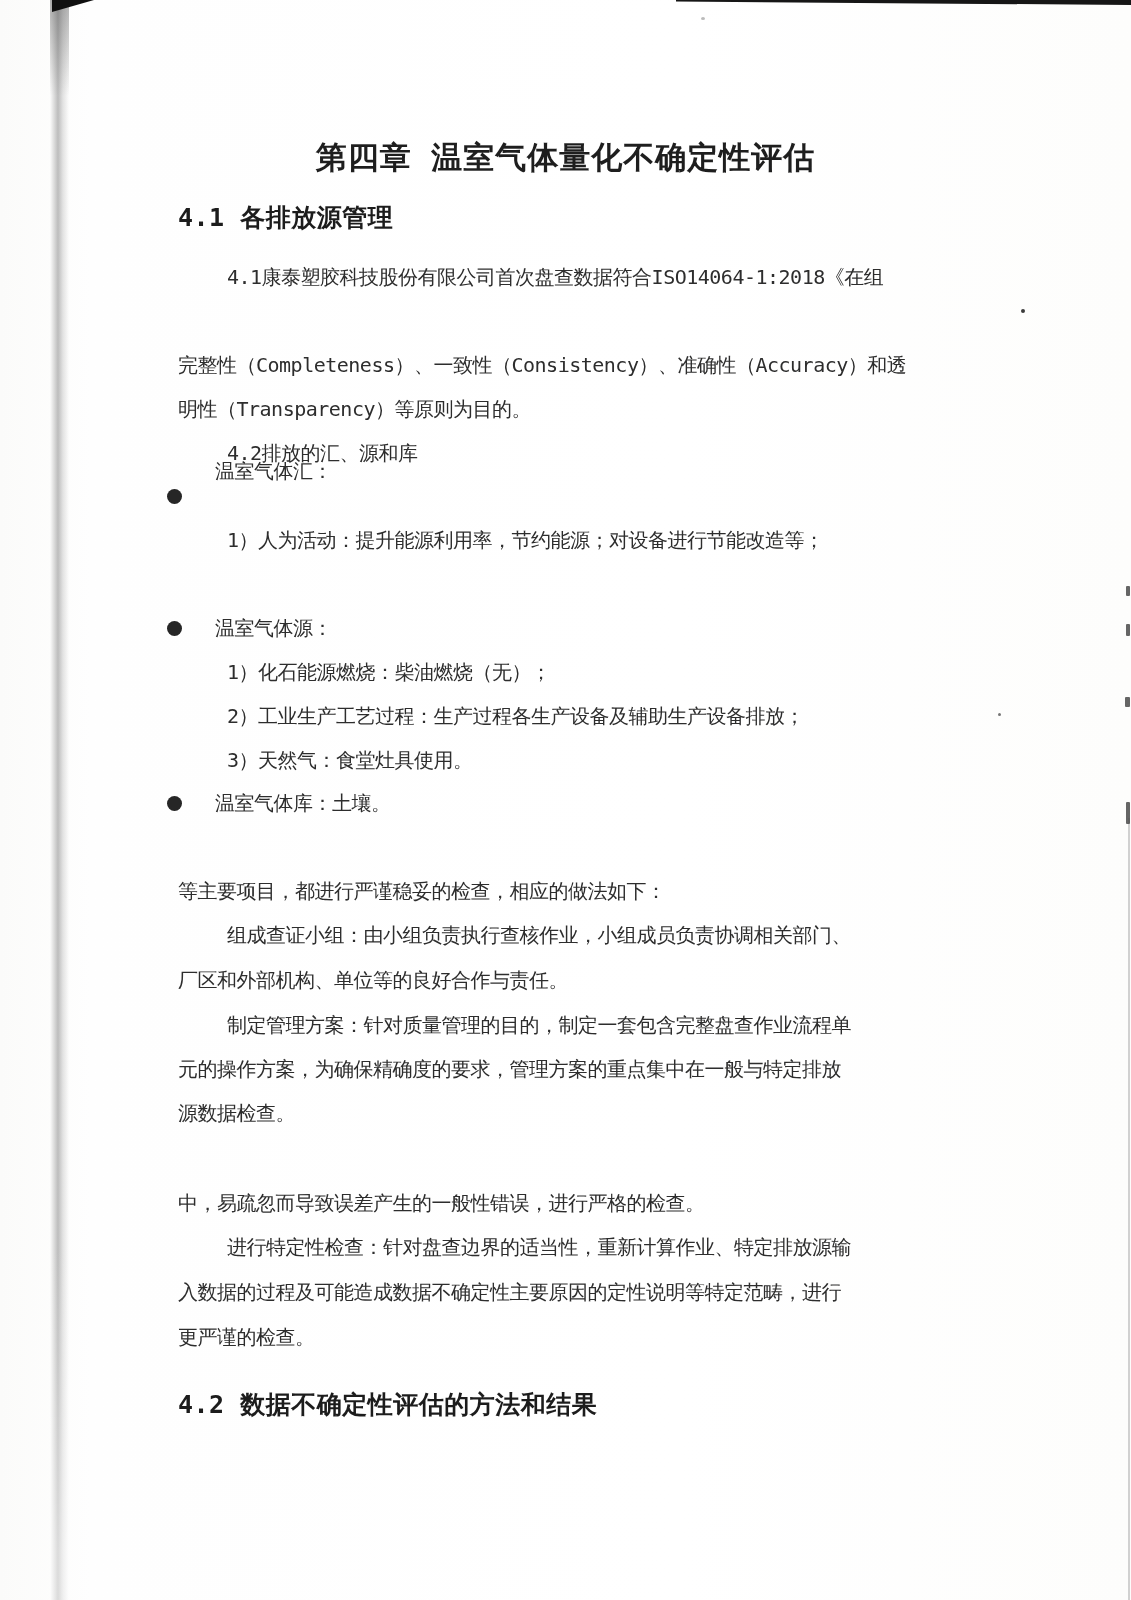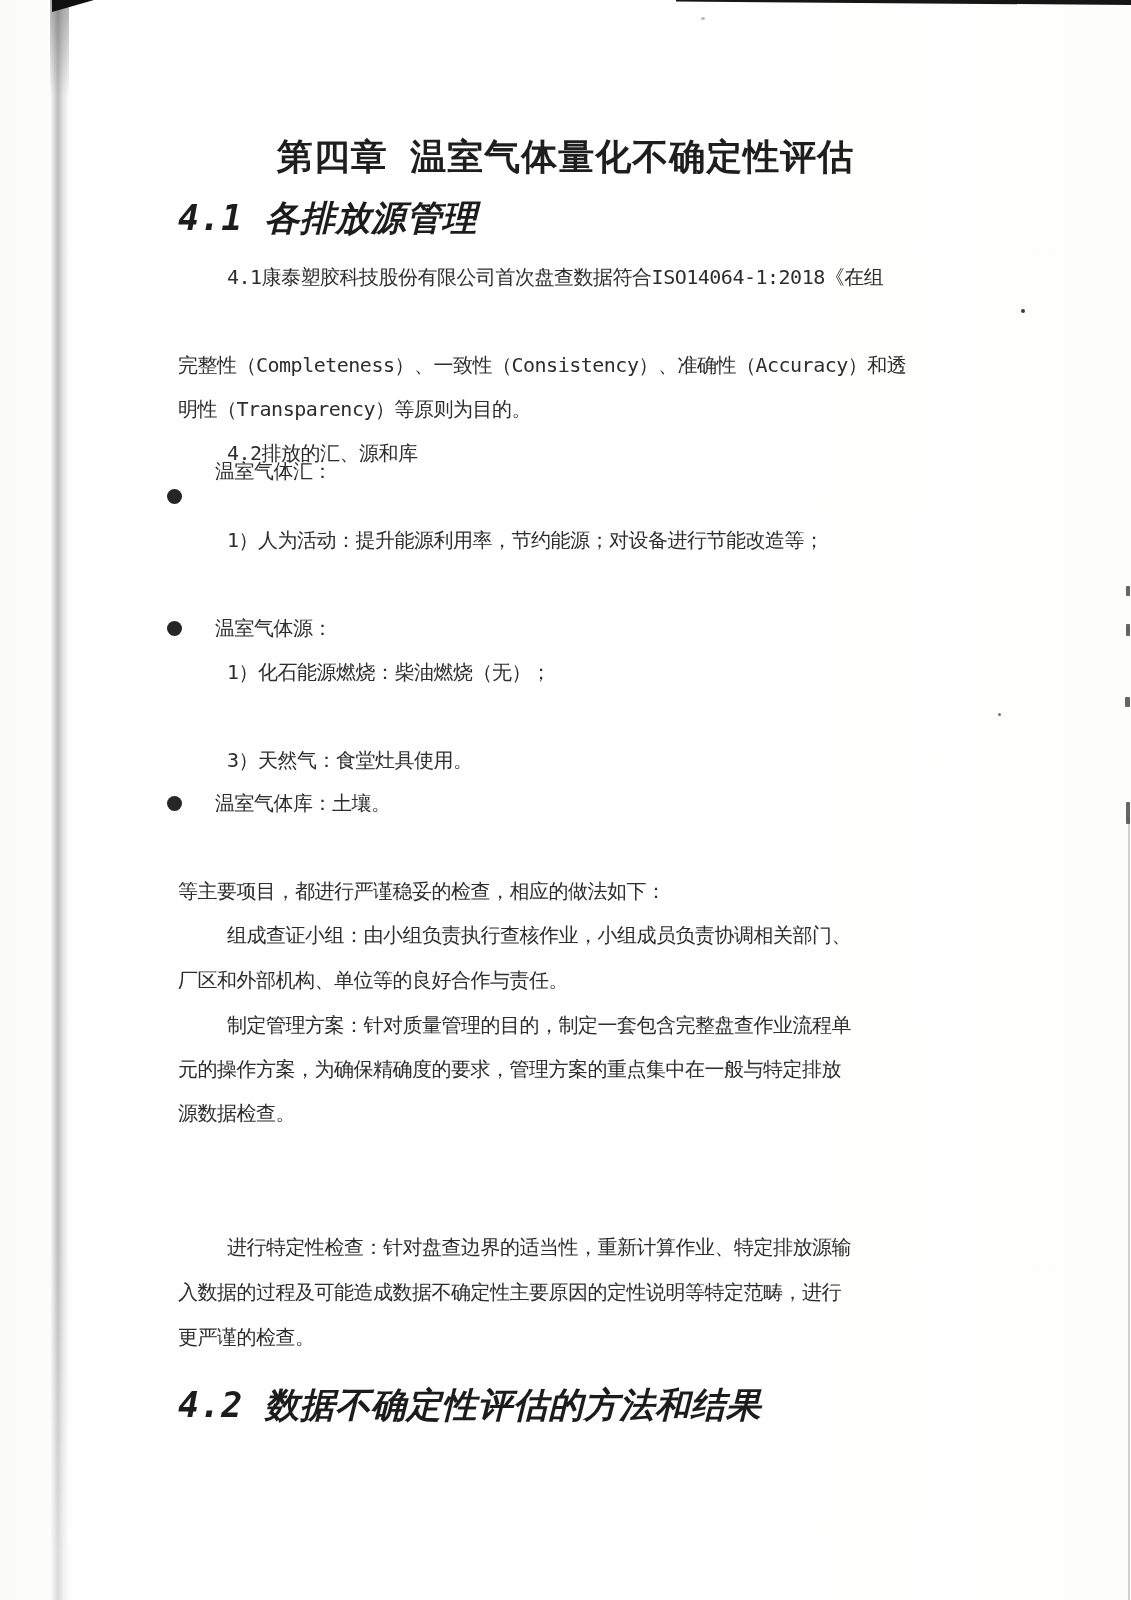--- a/index.html
+++ b/index.html
@@ -31,23 +31,23 @@
   .speck{position:absolute;border-radius:50%;background:#3c3c3c;}
   
   .ln{
     position:absolute;left:178px;white-space:nowrap;
     font-size:20px;line-height:30px;letter-spacing:-0.5px;color:#2d2d2d;
   }
   .indent{left:227px;}
   .bullet-text{left:215px;}
   .title{
     left:0;width:1131px;text-align:center;font-weight:bold;
-    font-size:36px;color:#1e1e1e;letter-spacing:1px;
+    font-size:31px;color:#1e1e1e;letter-spacing:1px;
   }
-  .h1{font-weight:bold;font-size:35px;color:#1c1c1c;letter-spacing:0.5px;font-style:italic;}
+  .h1{font-weight:bold;font-size:25px;color:#1c1c1c;letter-spacing:0.5px;}
   .bullet-dot{
     position:absolute;left:167px;width:15px;height:15px;border-radius:50%;
     background:#262626;
   }
 </style>
 </head>
 <body>
 
 <div class="page">
 
@@ -73,31 +73,33 @@
 
   <div class="ln indent" style="top:438px">4.2排放的汇、源和库</div>
 
   <div class="bullet-dot" style="top:489px"></div>
   <div class="ln bullet-text" style="top:456px">温室气体汇：</div>
   <div class="ln indent" style="top:525px">1）人为活动：提升能源利用率，节约能源；对设备进行节能改造等；</div>
 
   <div class="bullet-dot" style="top:621px"></div>
   <div class="ln bullet-text" style="top:613px">温室气体源：</div>
   <div class="ln indent" style="top:657px">1）化石能源燃烧：柴油燃烧（无）；</div>
+  <div class="ln indent" style="top:701px">2）工业生产工艺过程：生产过程各生产设备及辅助生产设备排放；</div>
   <div class="ln indent" style="top:745px">3）天然气：食堂灶具使用。</div>
 
   <div class="bullet-dot" style="top:796px"></div>
   <div class="ln bullet-text" style="top:788px">温室气体库：土壤。</div>
 
   <div class="ln" style="top:876px">等主要项目，都进行严谨稳妥的检查，相应的做法如下：</div>
 
   <div class="ln indent" style="top:920px">组成查证小组：由小组负责执行查核作业，小组成员负责协调相关部门、</div>
   <div class="ln" style="top:965px">厂区和外部机构、单位等的良好合作与责任。</div>
   <div class="ln indent" style="top:1010px">制定管理方案：针对质量管理的目的，制定一套包含完整盘查作业流程单</div>
   <div class="ln" style="top:1054px">元的操作方案，为确保精确度的要求，管理方案的重点集中在一般与特定排放</div>
   <div class="ln" style="top:1098px">源数据检查。</div>
+  <div class="ln" style="top:1188px">中，易疏忽而导致误差产生的一般性错误，进行严格的检查。</div>
   <div class="ln indent" style="top:1232px">进行特定性检查：针对盘查边界的适当性，重新计算作业、特定排放源输</div>
   <div class="ln" style="top:1277px">入数据的过程及可能造成数据不确定性主要原因的定性说明等特定范畴，进行</div>
   <div class="ln" style="top:1322px">更严谨的检查。</div>
 
   <div class="ln h1" style="top:1390px">4.2 数据不确定性评估的方法和结果</div>
 
 </div>
 
 </body></html>

